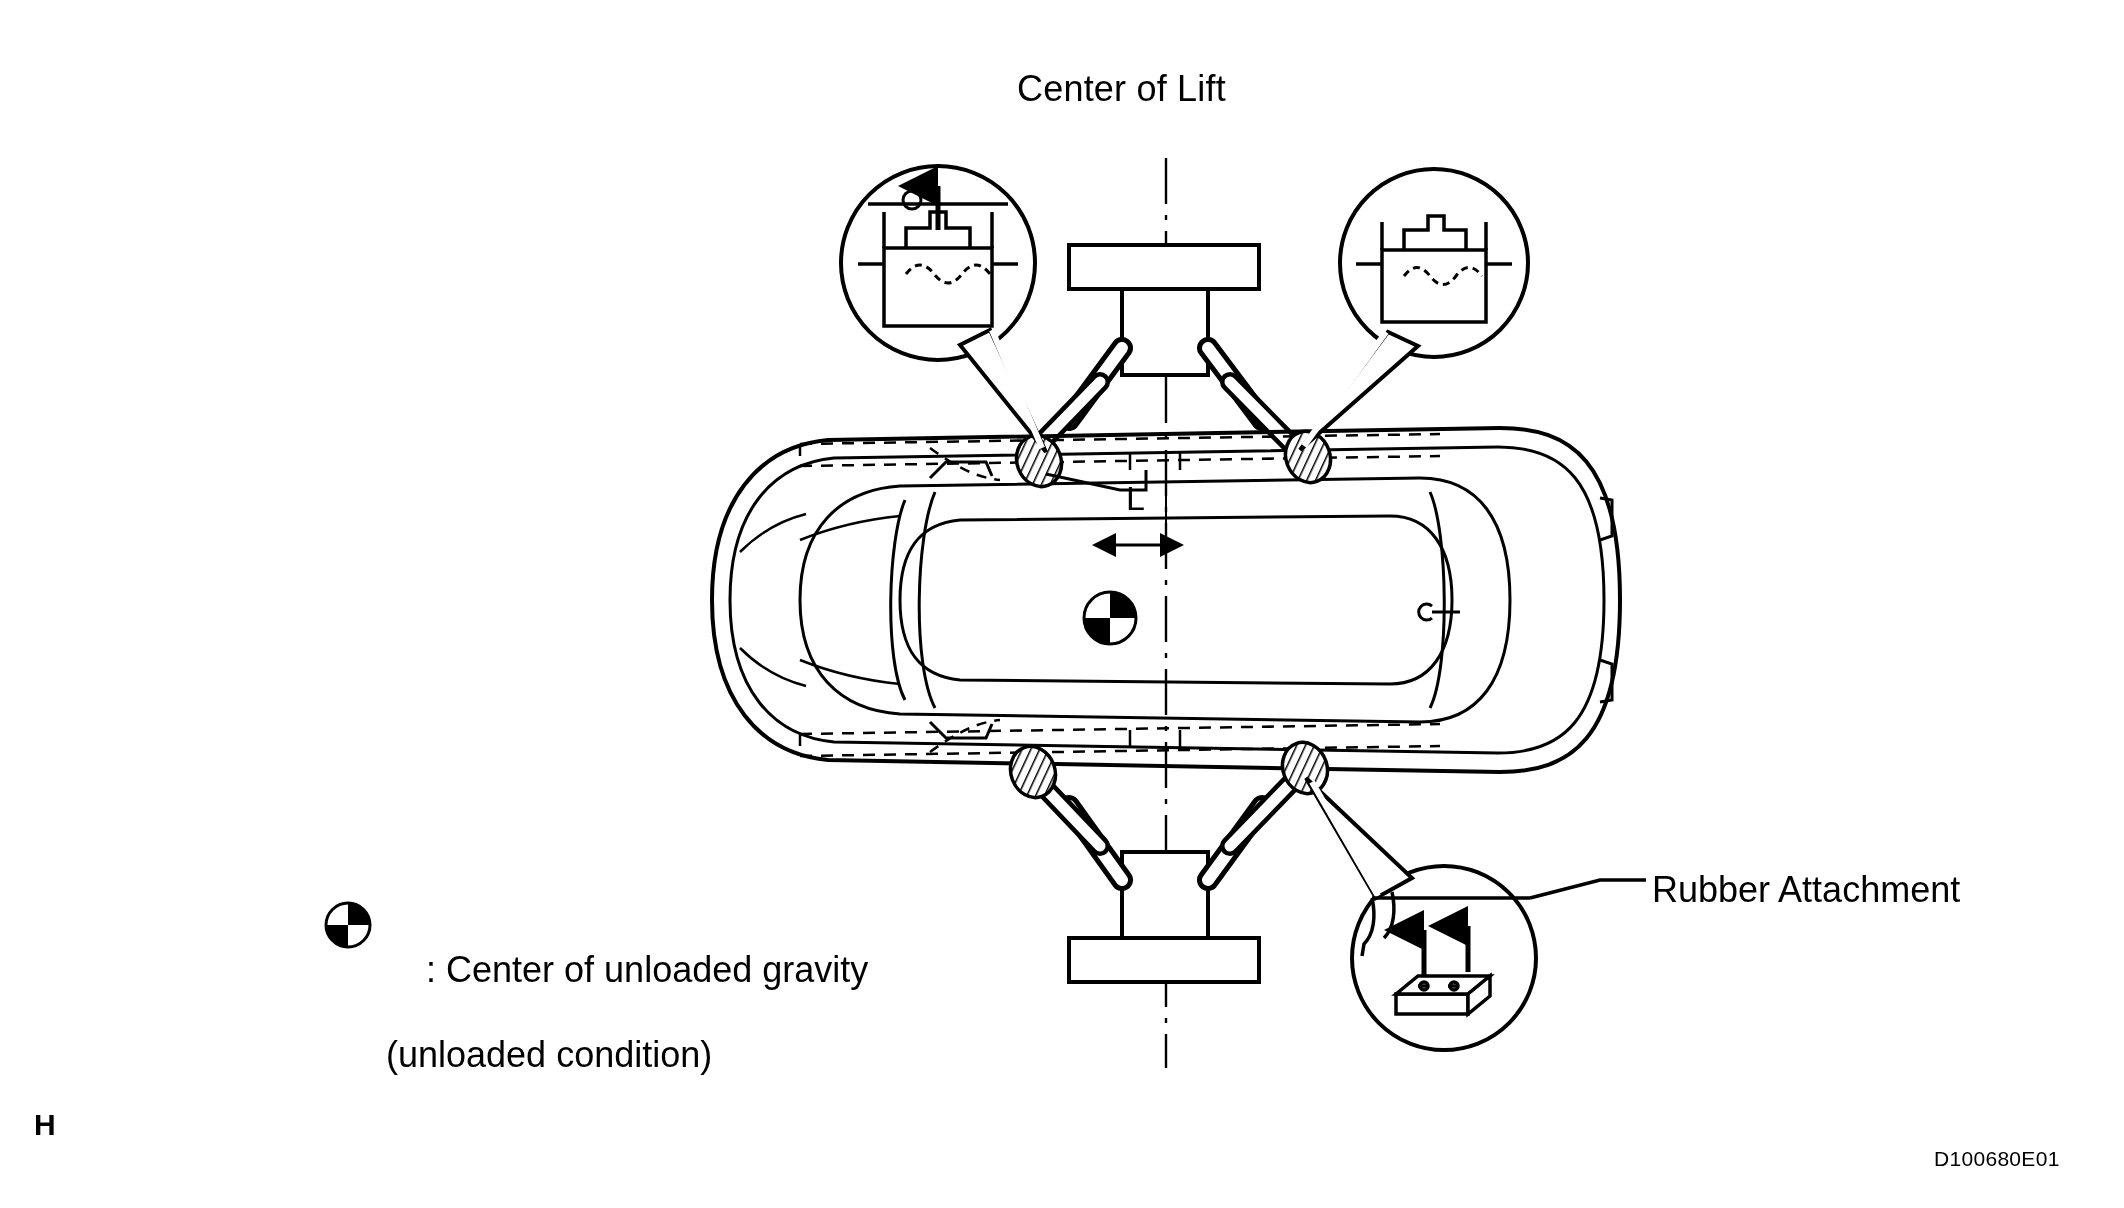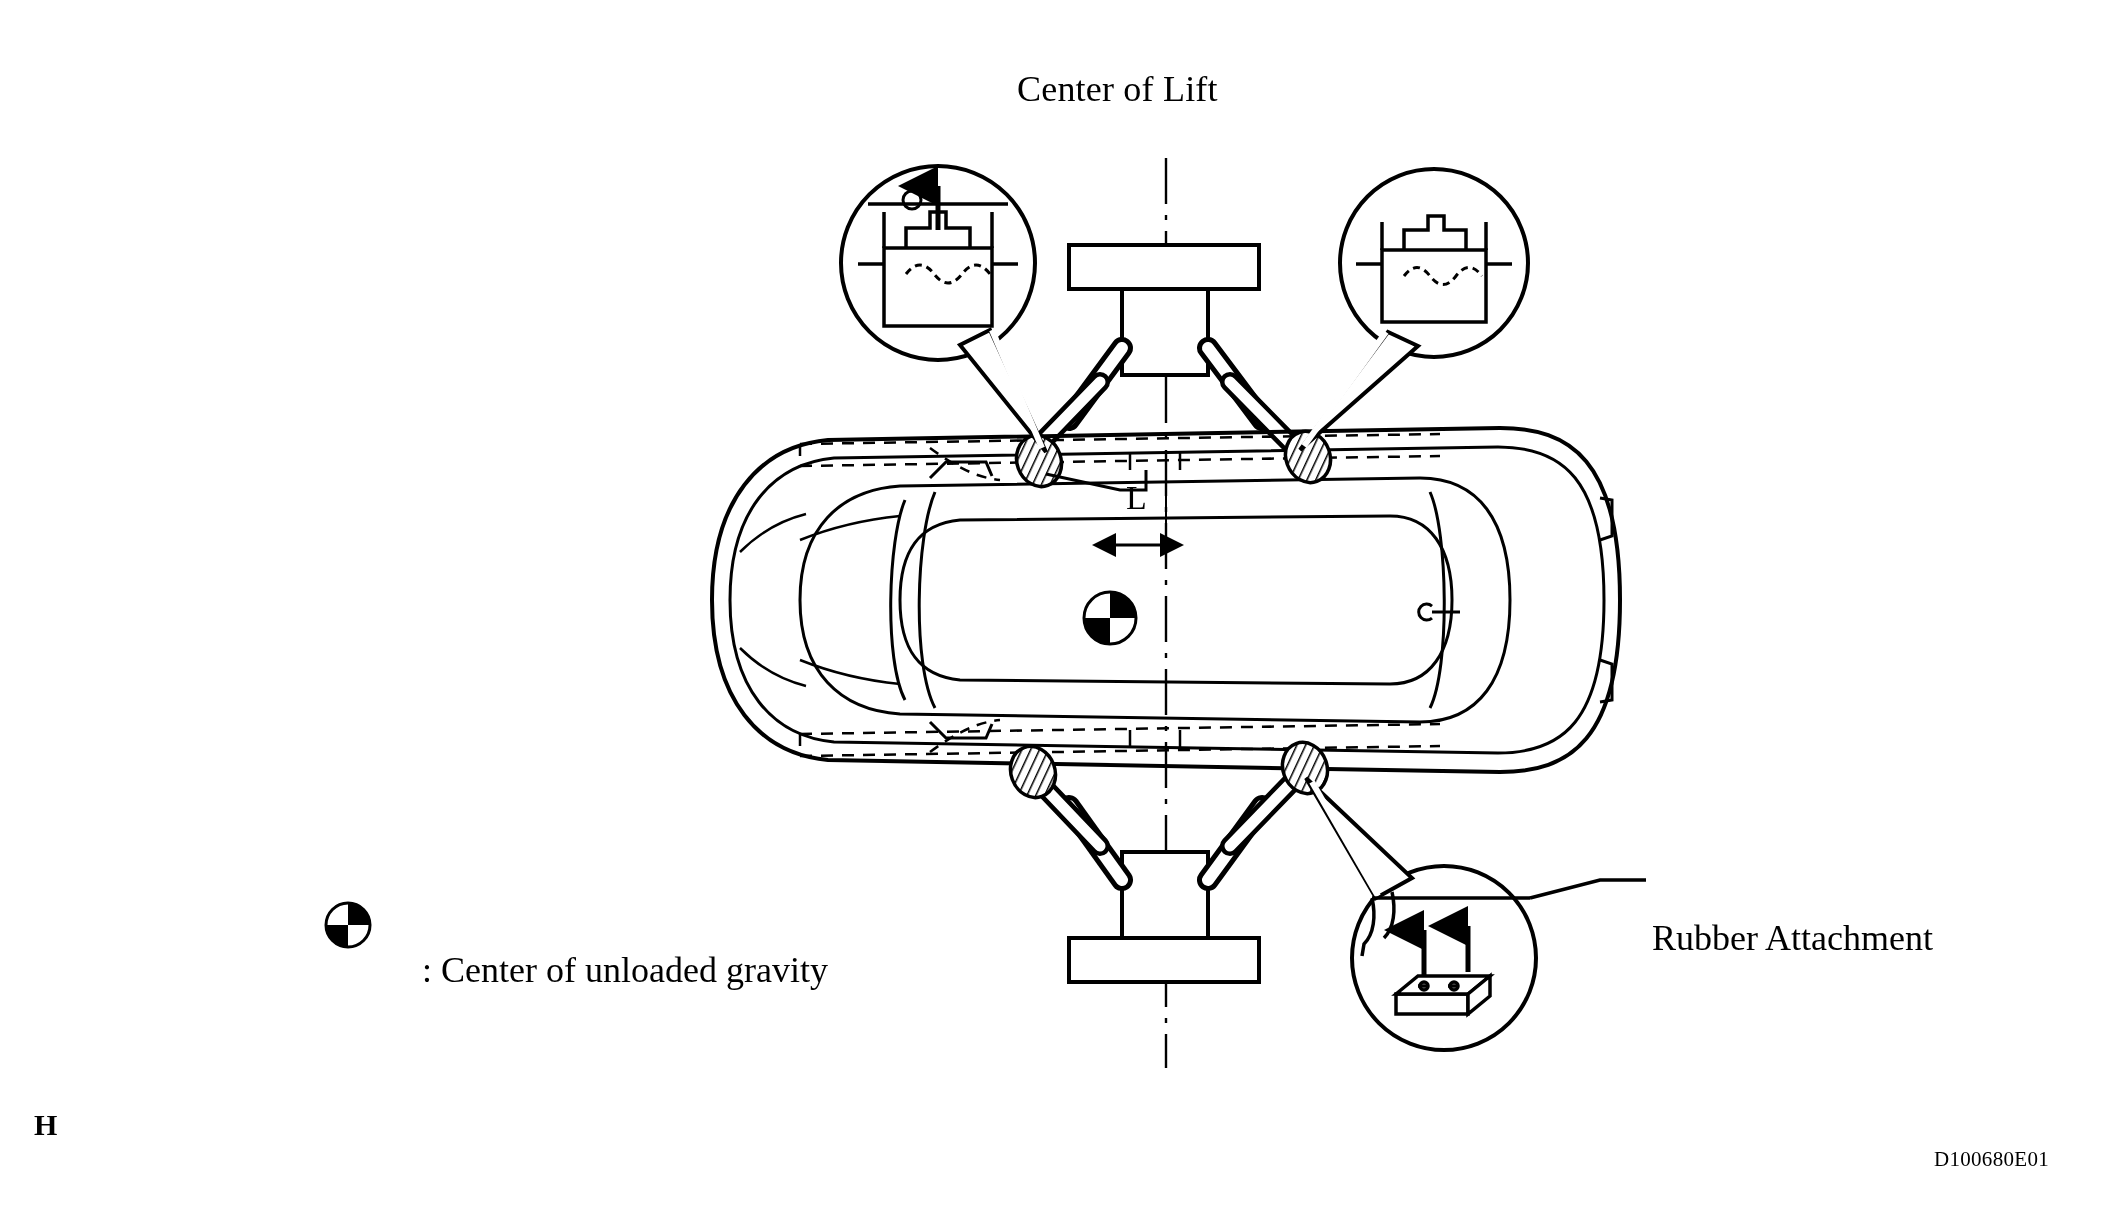--- a/index.html
+++ b/index.html
@@ -17,38 +17,36 @@
   #page {
     position: relative;
     width: 2124px;
     height: 1208px;
     background: #ffffff;
   }
   .label {
     position: absolute;
     white-space: pre;
     line-height: 1.18;
-    font-family: Liberation Serif, serif;
   }
   #title-center-of-lift {
     left: 1017px;
     top: 68px;
     font-size: 36px;
     letter-spacing: 0.2px;
   }
   #label-L {
     left: 1126px;
     top: 478px;
     font-size: 34px;
   }
   #label-rubber-attachment {
     left: 1652px;
     top: 869px;
     font-size: 36px;
-    margin-top: 48px;
   }
   #legend-text {
     left: 386px;
     top: 907px;
     font-size: 36px;
   }
   #legend-text .line2 {
     display: block;
   }
   #corner-letter {
@@ -259,19 +257,20 @@
   </svg>
 
   <div class="label" id="title-center-of-lift">Center of Lift</div>
 
   <div class="label" id="label-L">L</div>
 
   <div class="label" id="label-rubber-attachment">Rubber Attachment</div>
 
   <div class="label" id="legend-text">
     <span>: Center of unloaded gravity</span>
+    <span class="line2">(unloaded condition)</span>
   </div>
 
   <div class="label" id="corner-letter">H</div>
 
   <div class="label" id="figure-code">D100680E01</div>
 
 </div>
 
 </body></html>

